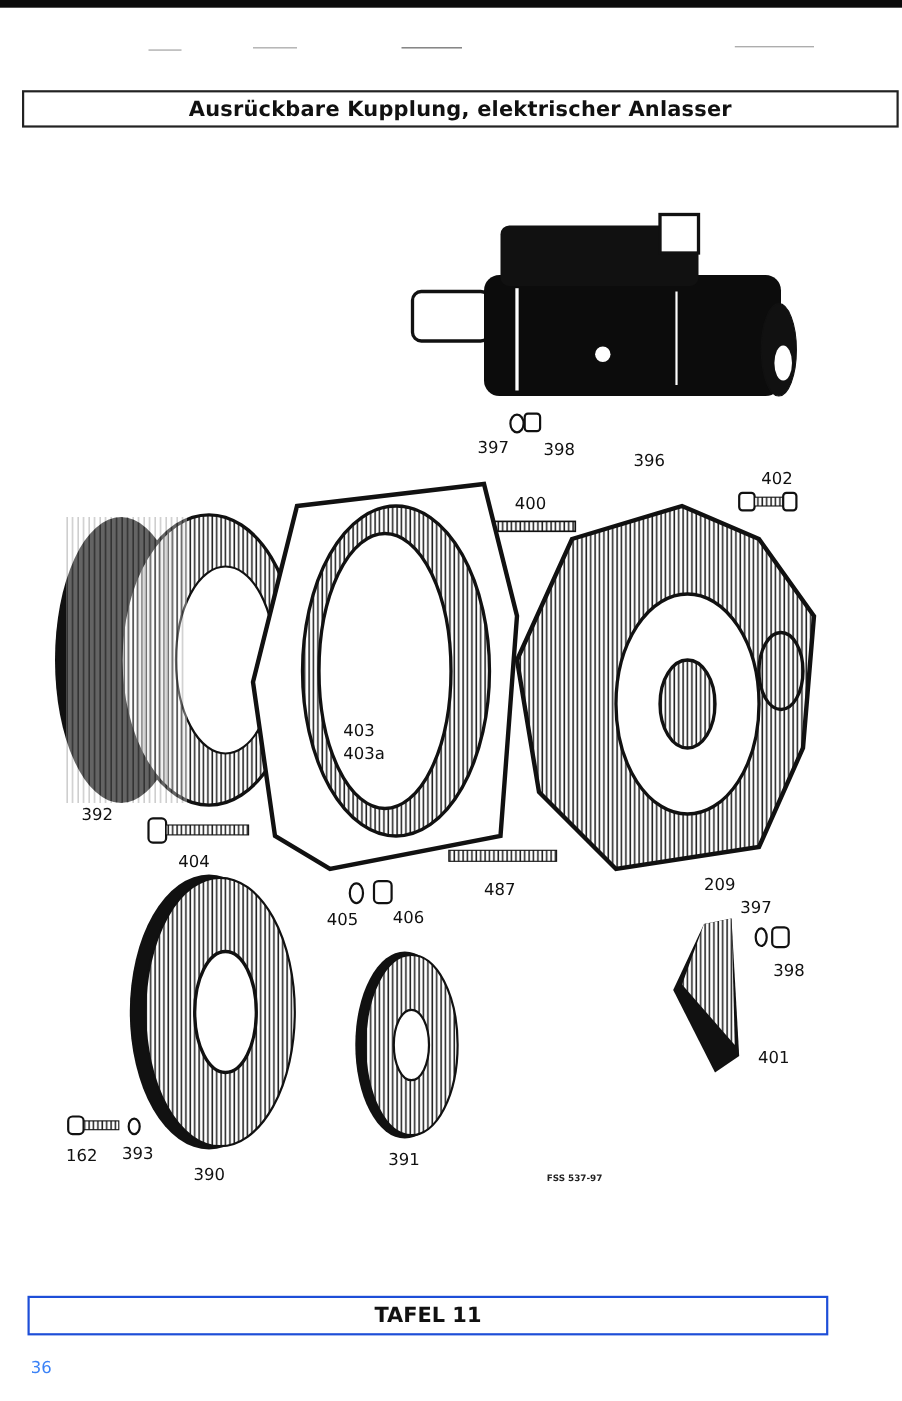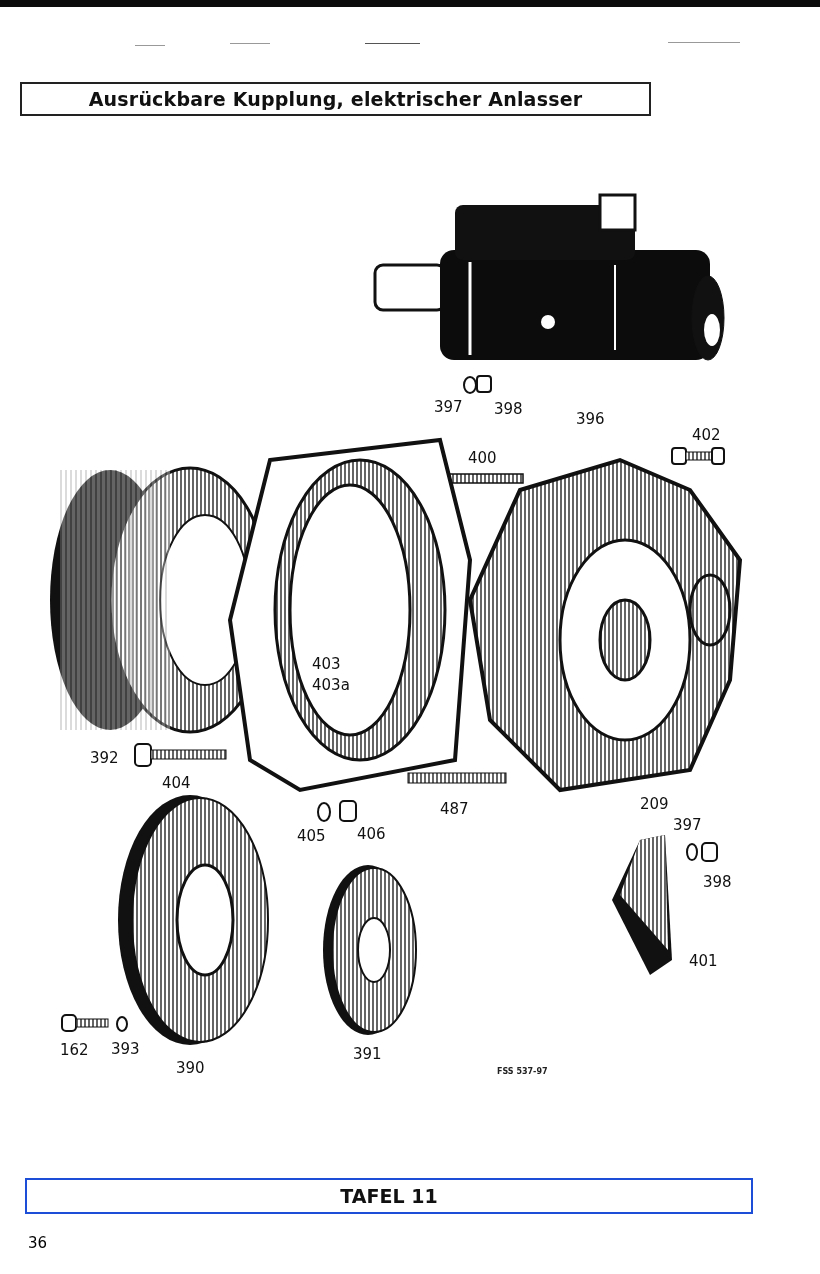--- a/index.html
+++ b/index.html
@@ -1,26 +1,26 @@
 <!DOCTYPE html>
 <html><head>
 <meta charset="utf-8">
 <style>
   html, body { margin:0; padding:0; }
   body { width:820px; height:1274px; background:#ffffff; position:relative; overflow:hidden;
          font-family:"DejaVu Sans", sans-serif; color:#111; }
   .topbar { position:absolute; left:0; top:0; width:820px; height:7px; background:#0b0b0b; }
   .topnoise { position:absolute; height:1px; background:#999; }
-  .titlebox { position:absolute; left:20px; top:82px; width:631px; height:34px; border:2px solid #222;
+  .titlebox { position:absolute; left:20px; top:82px; width:797px; height:34px; border:2px solid #222;
               box-sizing:border-box; display:flex; align-items:center; justify-content:center; }
   .titlebox span { font-size:19px; font-weight:bold; letter-spacing:0.2px; }
   .footbox { position:absolute; left:25px; top:1178px; width:728px; height:36px; border:2px solid #1d4ed8;
              box-sizing:border-box; display:flex; align-items:center; justify-content:center; }
   .footbox span { font-size:19px; font-weight:bold; }
-  .pagenum { position:absolute; left:28px; top:1234px; font-size:15px; color:#000000; }
+  .pagenum { position:absolute; left:28px; top:1234px; font-size:15px; color:#3b82f6; }
   .watermark { position:absolute; left:4px; top:1278px; font-family:"DejaVu Serif", serif; font-style:italic;
                font-size:27px; color:#ec4899; }
   .lbl { position:absolute; font-size:15px; color:#111; }
   .code { position:absolute; font-size:8px; color:#222; font-weight:bold; }
   svg.art { position:absolute; left:0; top:0; }
 </style>
 </head>
 <body>
 
 <div class="topbar"></div>
@@ -132,21 +132,21 @@
   </g>
 </svg>
 
 <span class="lbl" style="left:434px;top:398px;">397</span>
 <span class="lbl" style="left:494px;top:400px;">398</span>
 <span class="lbl" style="left:576px;top:410px;">396</span>
 <span class="lbl" style="left:468px;top:449px;">400</span>
 <span class="lbl" style="left:692px;top:426px;">402</span>
 <span class="lbl" style="left:312px;top:655px;">403</span>
 <span class="lbl" style="left:312px;top:676px;">403a</span>
-<span class="lbl" style="left:74px;top:749px;margin-left:16px;">392</span>
+<span class="lbl" style="left:74px;top:731px;">392</span>
 <span class="lbl" style="left:162px;top:774px;">404</span>
 <span class="lbl" style="left:297px;top:827px;">405</span>
 <span class="lbl" style="left:357px;top:825px;">406</span>
 <span class="lbl" style="left:440px;top:800px;">487</span>
 <span class="lbl" style="left:640px;top:795px;">209</span>
 <span class="lbl" style="left:673px;top:816px;">397</span>
 <span class="lbl" style="left:703px;top:873px;">398</span>
 <span class="lbl" style="left:678px;top:952px;margin-left:11px;">401</span>
 <span class="lbl" style="left:60px;top:1041px;">162</span>
 <span class="lbl" style="left:111px;top:1040px;">393</span>

